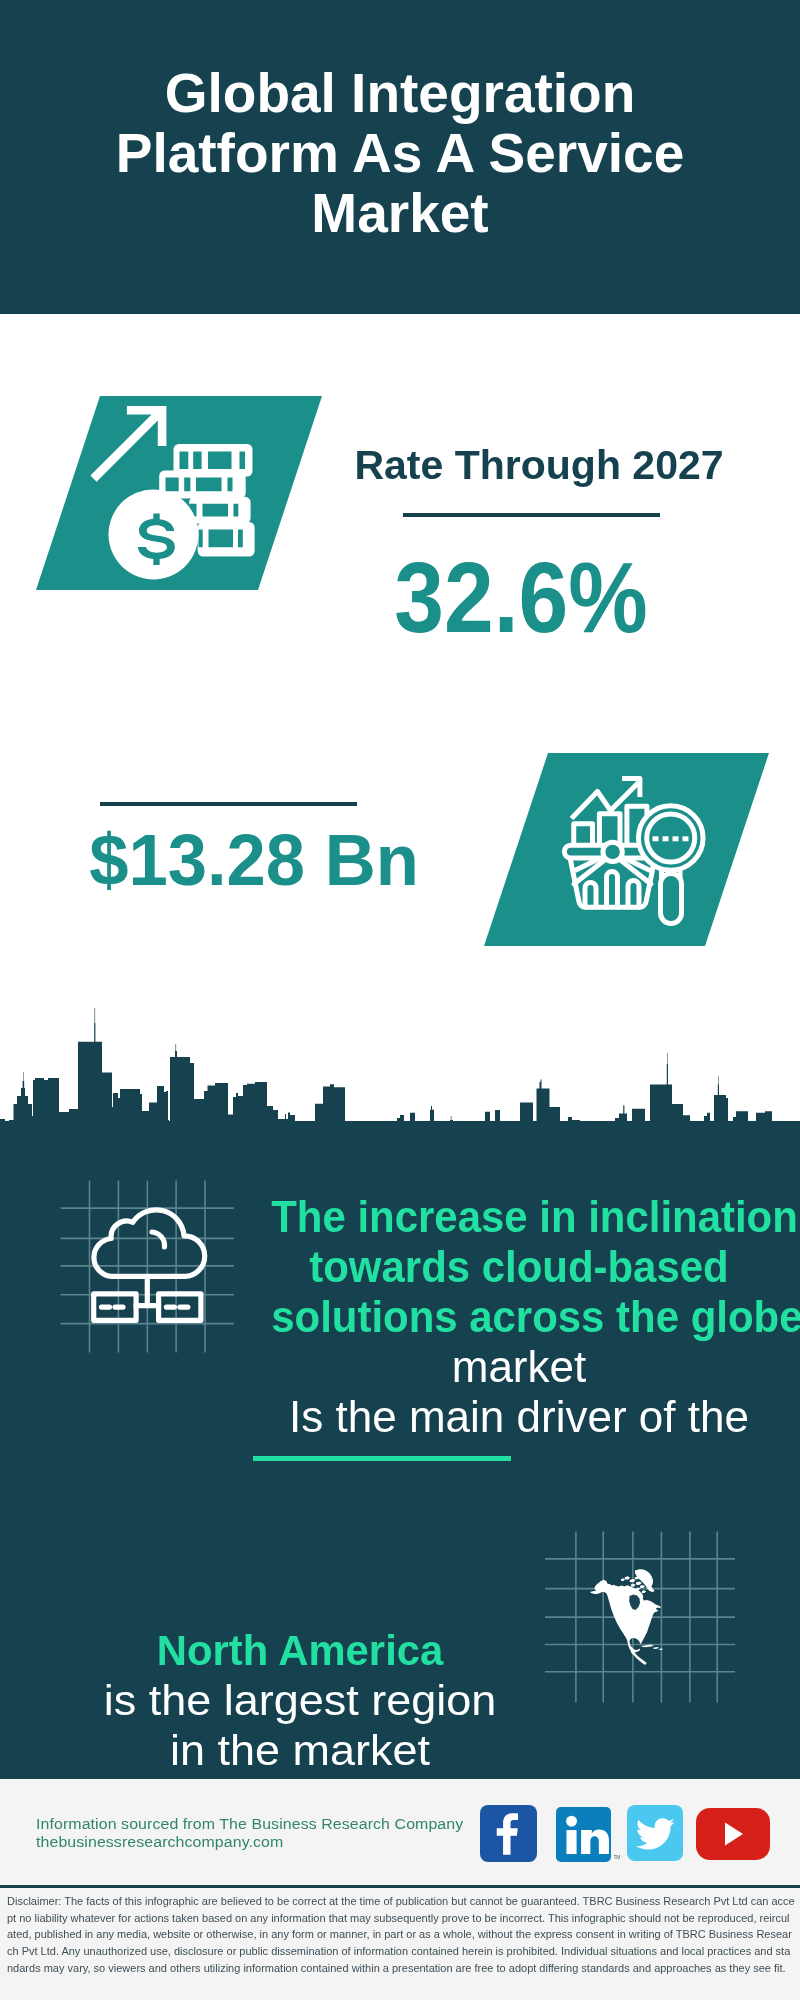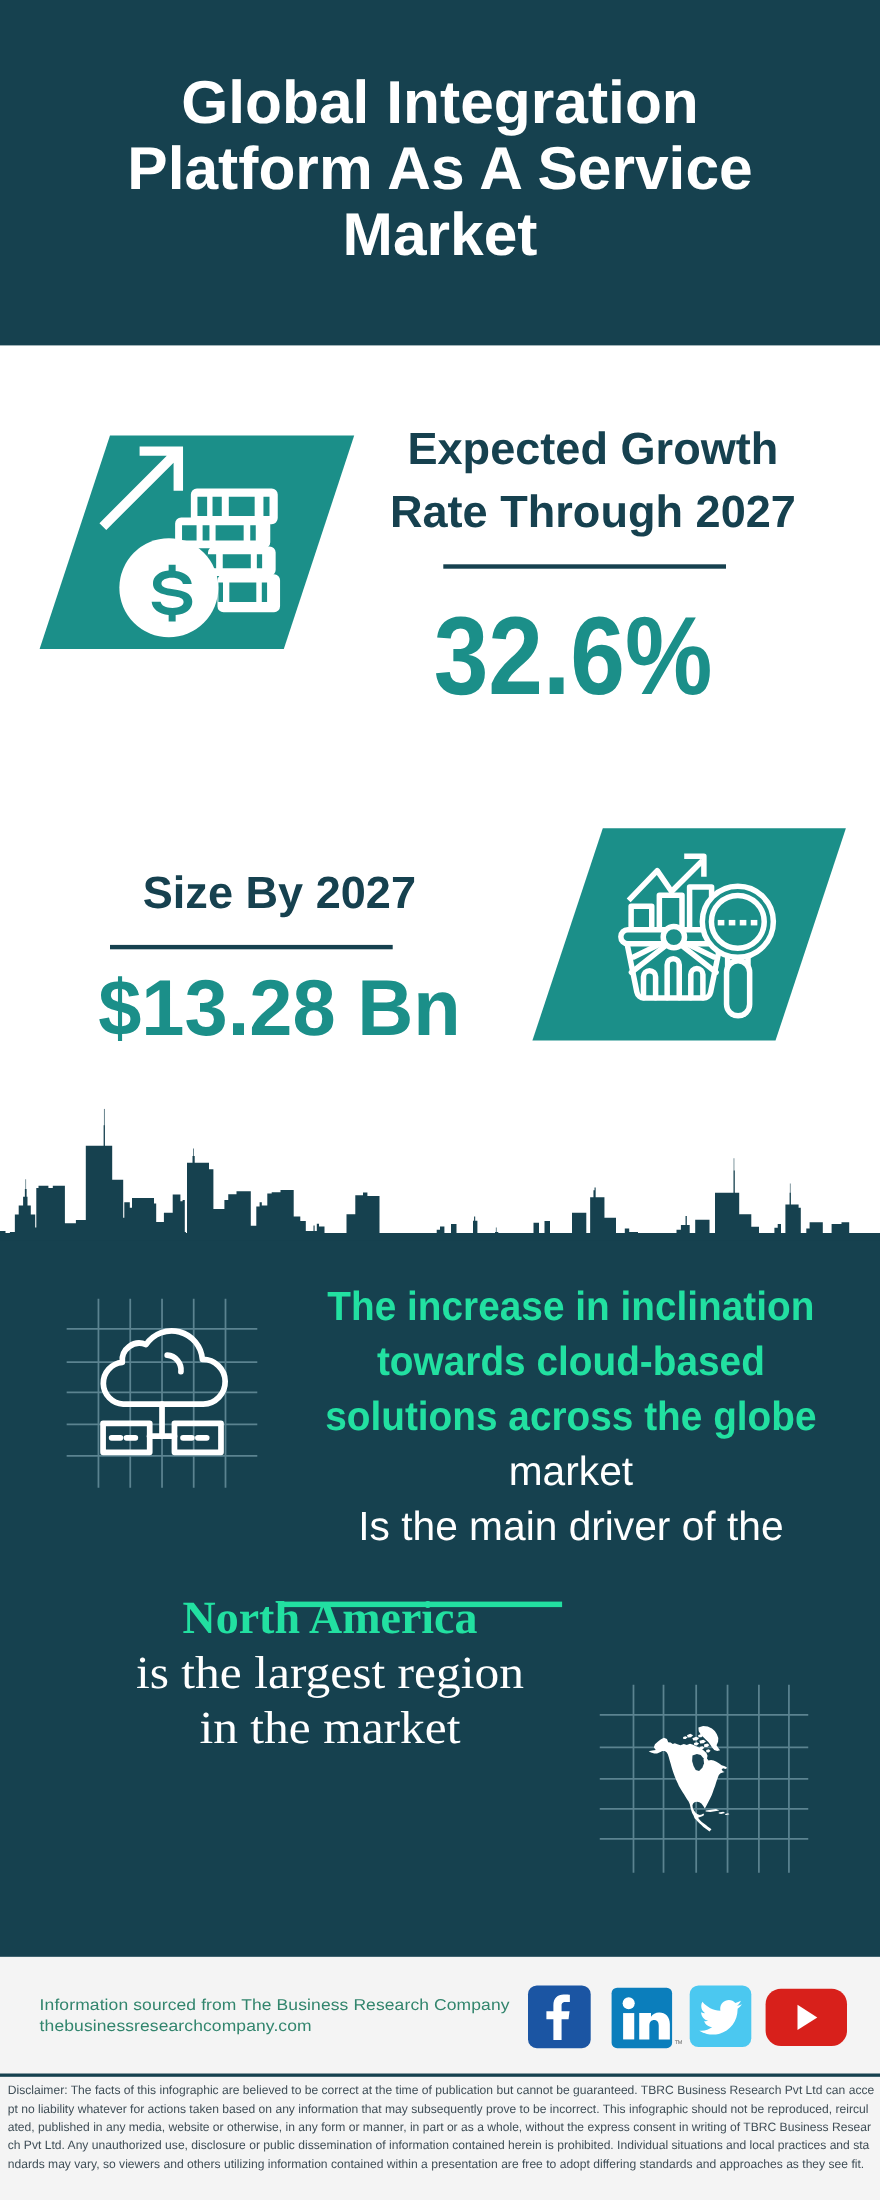--- a/index.html
+++ b/index.html
@@ -40,29 +40,29 @@
   .s2-value { font-size:72px; line-height:72px; margin-top:18px; transform:scaleX(0.98); position:relative; left:-0.5px; }
 
   .icon-para { position:absolute; }
 
   
   .darkbody { position:absolute; left:0; top:1121px; width:800px; height:658px; background:#16414F; }
   .skyline { position:absolute; left:0; top:1008px; width:800px; height:120px; display:block; }
 
   .grid-svg { position:absolute; }
 
-  .driver-text { position:absolute; left:259px; top:1163px; width:520px; text-align:center;
-     font-size:37px; font-weight:bold; line-height:50px; color:#ffffff; white-space:nowrap; }
+  .driver-text { position:absolute; left:259px; top:1192px; width:520px; text-align:center;
+     font-size:44px; font-weight:bold; line-height:50px; color:#ffffff; white-space:nowrap; }
   .driver-text .hl { color:#22E0A1; display:block; transform:scaleX(0.953); }
   .driver-text .norm { font-weight:normal; }
 
   .mid-rule { position:absolute; left:253px; top:1456px; width:258px; height:5px; background:#22E0A1; }
 
-  .region-text { position:absolute; left:40px; top:1446px; width:520px; text-align:center;
-     font-size:45px; line-height:50px; color:#ffffff; font-weight:normal; white-space:nowrap;font-family:Liberation Serif, serif; }
+  .region-text { position:absolute; left:40px; top:1626px; width:520px; text-align:center;
+     font-size:45px; line-height:50px; color:#ffffff; font-weight:normal; white-space:nowrap; }
   .region-text > div { transform:scaleY(0.93); }
   .region-text .hl { color:#22E0A1; font-weight:bold; display:block; transform:scale(0.929,0.93); }
 
   
   .footer { position:absolute; left:0; top:1779px; width:800px; height:221px; background:#F4F4F4; }
   .src-text { position:absolute; left:36px; top:1815px; color:#32856D; font-size:15.9px; line-height:20.5px; letter-spacing:0.1px; transform:scaleY(0.9); transform-origin:top left; }
   .social { position:absolute; left:480px; top:1805px; display:flex; align-items:flex-start; gap:0px; }
   .sbtn { display:flex; align-items:center; justify-content:center; position:relative; }
   .sbtn.fb { width:57px; height:57px; border-radius:8px; background:#1B55A3; margin-right:19px; }
   .sbtn.li { width:55px; height:55px; border-radius:5px; background:#0B7EBC; margin-top:2px; margin-right:16px; }
@@ -103,21 +103,21 @@
       </g>
 
       <circle cx="123.5" cy="144.4" r="45" fill="#ffffff"></circle>
       <g transform="translate(126.5,144.4) scale(0.86,0.82) translate(-123.5,-144.4)">
         <path fill="#1B8F89" d="M119.8,118.8 h7.4 v7.0 c9.7,1.0 16.4,6.7 17.0,14.4 h-9.3 c-0.6,-4.0 -5.1,-6.9 -11.6,-6.9 c-6.6,0 -11.1,2.6 -11.1,6.2 c0,3.1 2.7,4.8 9.1,5.9 l7.9,1.4 c10.6,1.9 15.6,5.9 15.6,12.9 c0,8.2 -6.9,13.9 -17.6,14.7 v7.2 h-7.4 v-7.2 c-10.5,-0.9 -17.4,-6.6 -18.0,-14.6 h9.5 c0.7,4.2 5.4,6.9 12.5,6.9 c7.0,0 11.8,-2.7 11.8,-6.6 c0,-3.3 -2.6,-5.0 -8.8,-6.1 l-8.4,-1.5 c-10.2,-1.8 -15.2,-6.1 -15.2,-12.8 c0,-7.9 6.6,-13.5 16.6,-14.4 z"></path>
       </g>
       </g>
   </svg>
 
   <div class="statbox s1-text">
-    <div class="stat-label"><span>Expected Growth</span><br><span>Rate Through 2027</span></div>
+    <div class="stat-label"><br><span>Rate Through 2027</span></div>
     <div class="stat-rule s1-rule"></div>
     <div class="stat-value s1-value">32.6%</div>
   </div>
 
   <svg class="icon-para" style="left:475px; top:747px;" width="305" height="205" viewBox="0 0 305 205">
     <polygon points="73,6 294,6 230,199 9,199" fill="#1B8F89"></polygon>
     <g fill="none" stroke="#ffffff" stroke-width="5" stroke-linejoin="round" stroke-linecap="butt">
 
       <polyline points="96.5,71.5 122.5,44.5 135.5,63.5 163.5,35.5"></polyline>
       <path d="M147,31.5 H164.9 V50.1"></path>
@@ -152,21 +152,21 @@
     </g>
     <g fill="#ffffff">
       <rect x="177.5" y="89.3" width="6" height="5"></rect>
       <rect x="187.5" y="89.3" width="6" height="5"></rect>
       <rect x="197.5" y="89.3" width="6" height="5"></rect>
       <rect x="207.5" y="89.3" width="6" height="5"></rect>
     </g>
   </svg>
 
   <div class="statbox s2-text">
-    <div class="stat-label"><br><span>Size By 2027</span></div>
+    <div class="stat-label"><br></div>
     <div class="stat-rule s2-rule"></div>
     <div class="stat-value s2-value">$13.28 Bn</div>
   </div>
 
   <div class="darkbody"></div>
 
   <svg class="grid-svg" style="left:55px; top:1175px;" width="185" height="185" viewBox="0 0 185 185">
     <g stroke="#5B8390" stroke-width="1.6" fill="none">
       <line x1="34.5" y1="5.6" x2="34.5" y2="177.5"></line>
       <line x1="63.4" y1="5.6" x2="63.4" y2="177.5"></line>

